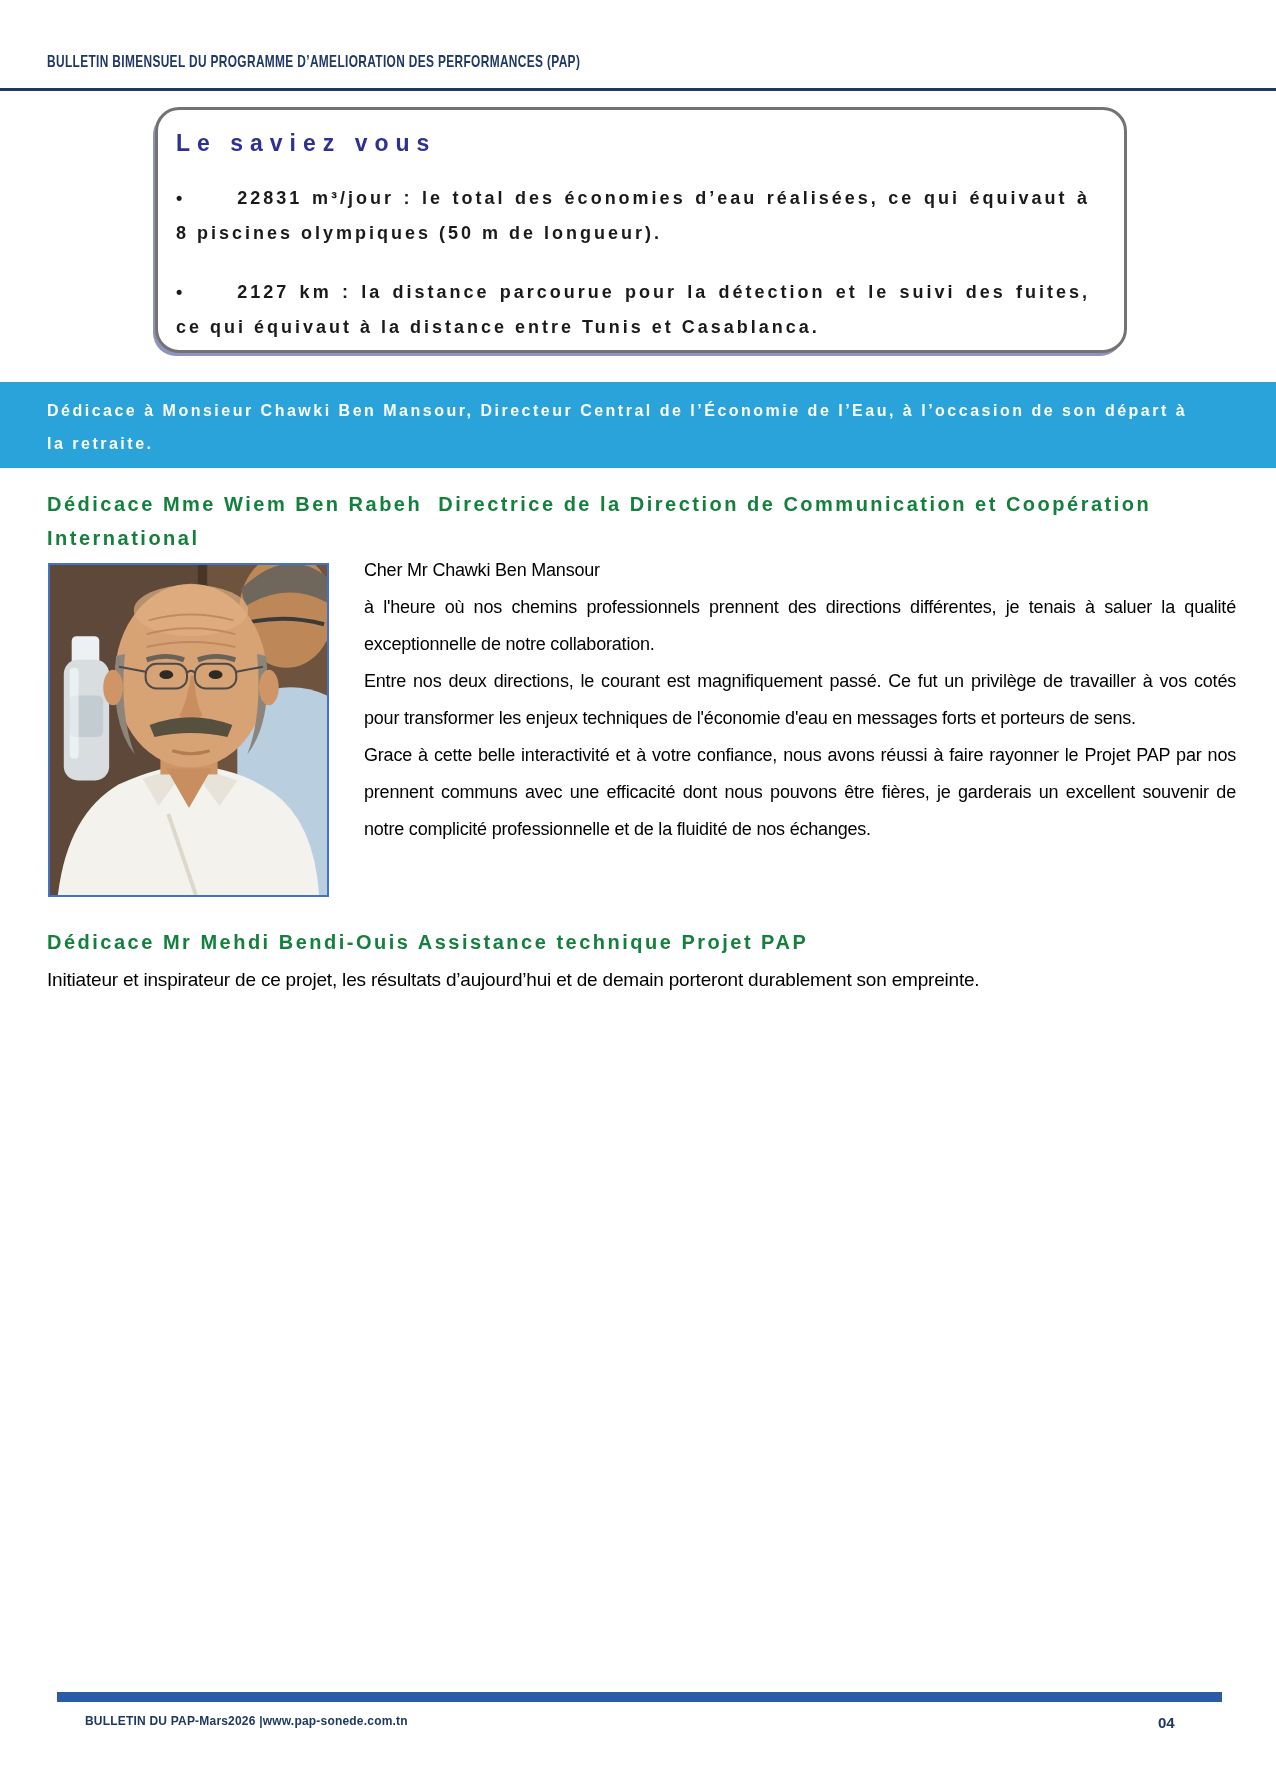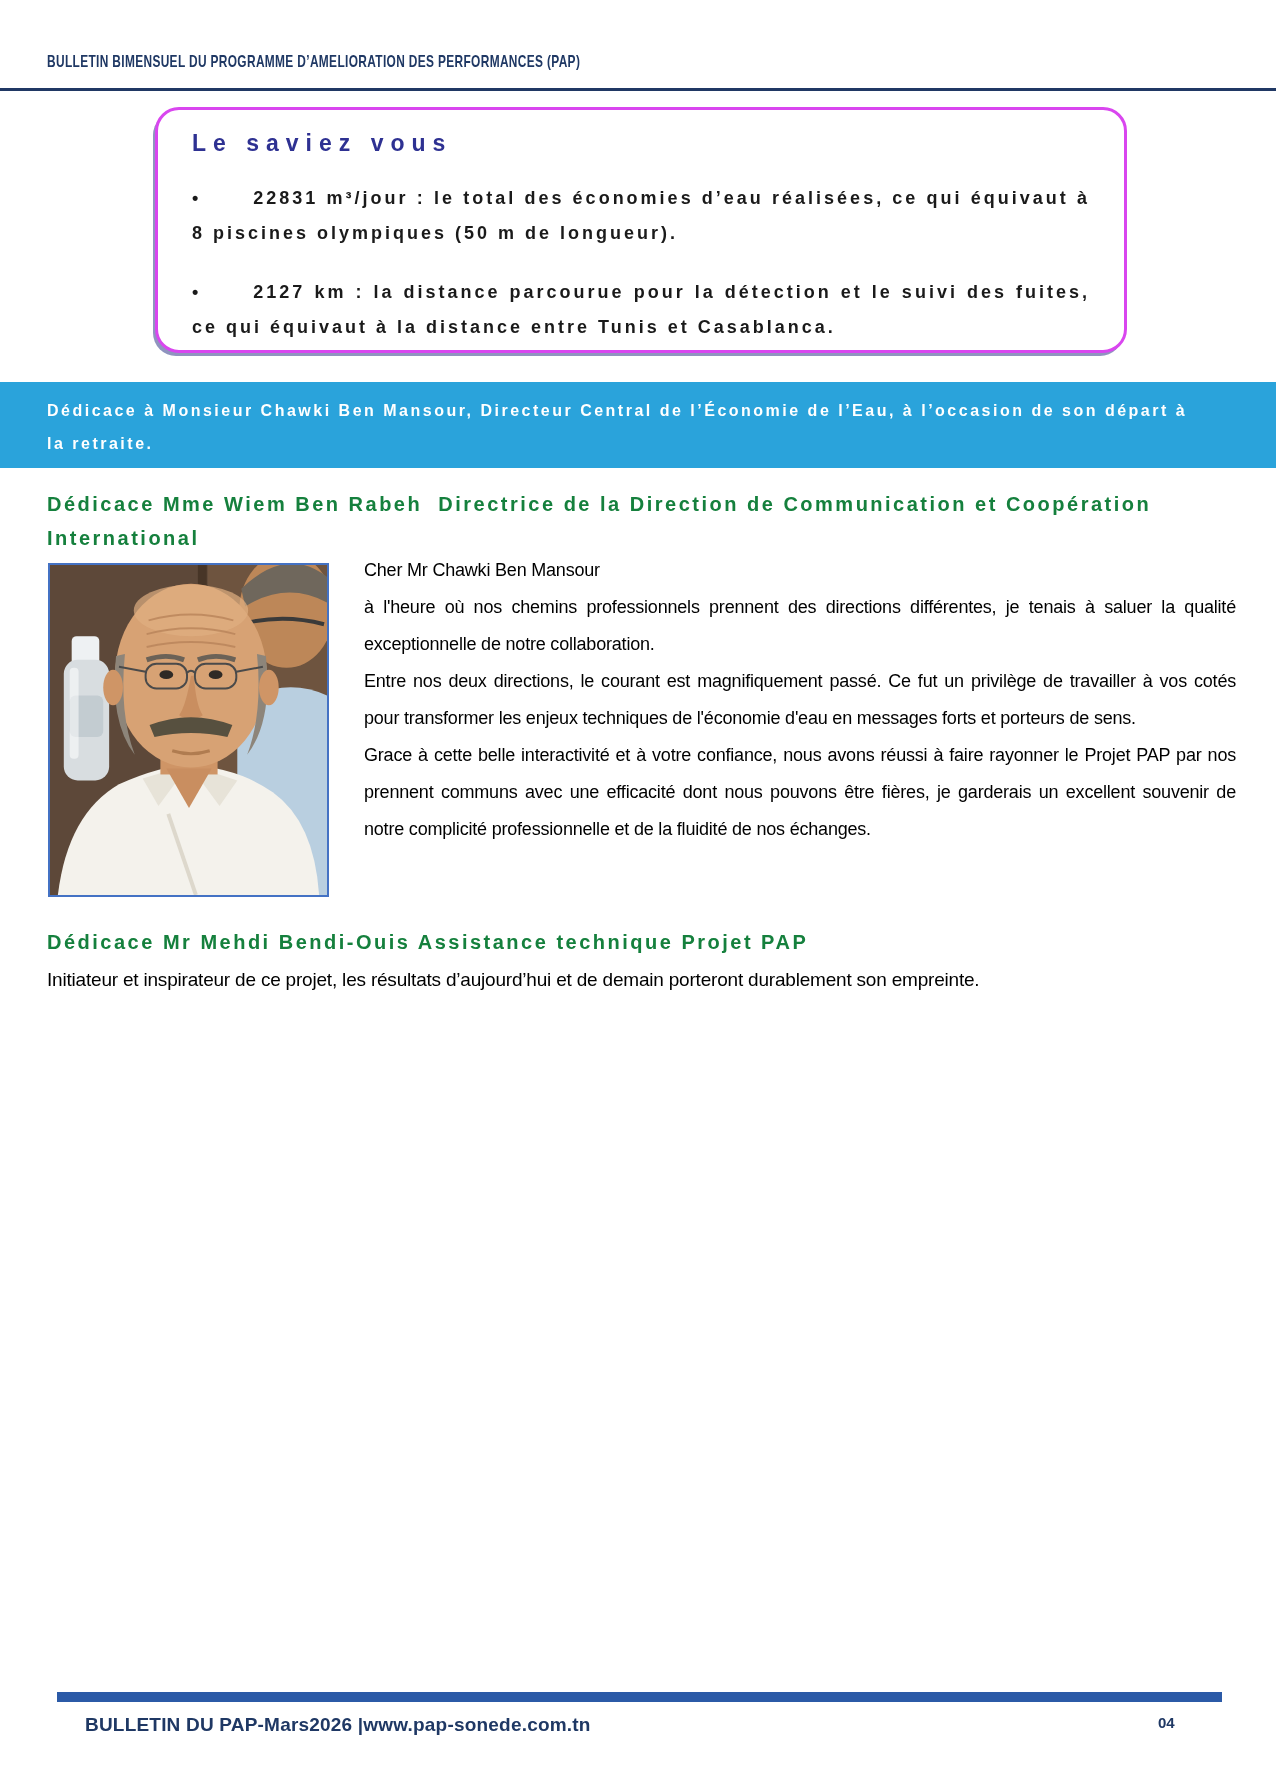--- a/index.html
+++ b/index.html
@@ -36,25 +36,25 @@
     background: #203864;
   }
 
   
   .fact-box {
     position: absolute;
     left: 155px;
     top: 107px;
     width: 972px;
     height: 246px;
-    border: 3px solid #d946ef;
+    border: 3px solid #737373;
     border-radius: 24px;
     background: #ffffff;
     box-shadow: -3px 4px 0 -1px #8f94bf;
-    padding: 20px 34px 0 34px;
+    padding: 20px 34px 0 18px;
   }
   .fact-title {
     color: #2E3192;
     font-weight: 700;
     font-size: 23px;
     letter-spacing: 7px;
   }
   .fact-bullet {
     margin-top: 24px;
     font-size: 18px;
@@ -155,21 +155,21 @@
     left: 57px;
     top: 1692px;
     width: 1165px;
     height: 10px;
     background: #2B5AA7;
   }
   .footer-left {
     position: absolute;
     left: 85px;
     top: 1714px;
-    font-size: 19px;
+    font-size: 12px;
     font-weight: 700;
     color: #1F3864;
     letter-spacing: 0.2px;
   }
   .footer-page {
     position: absolute;
     left: 1158px;
     top: 1714px;
     font-size: 15px;
     font-weight: 700;

